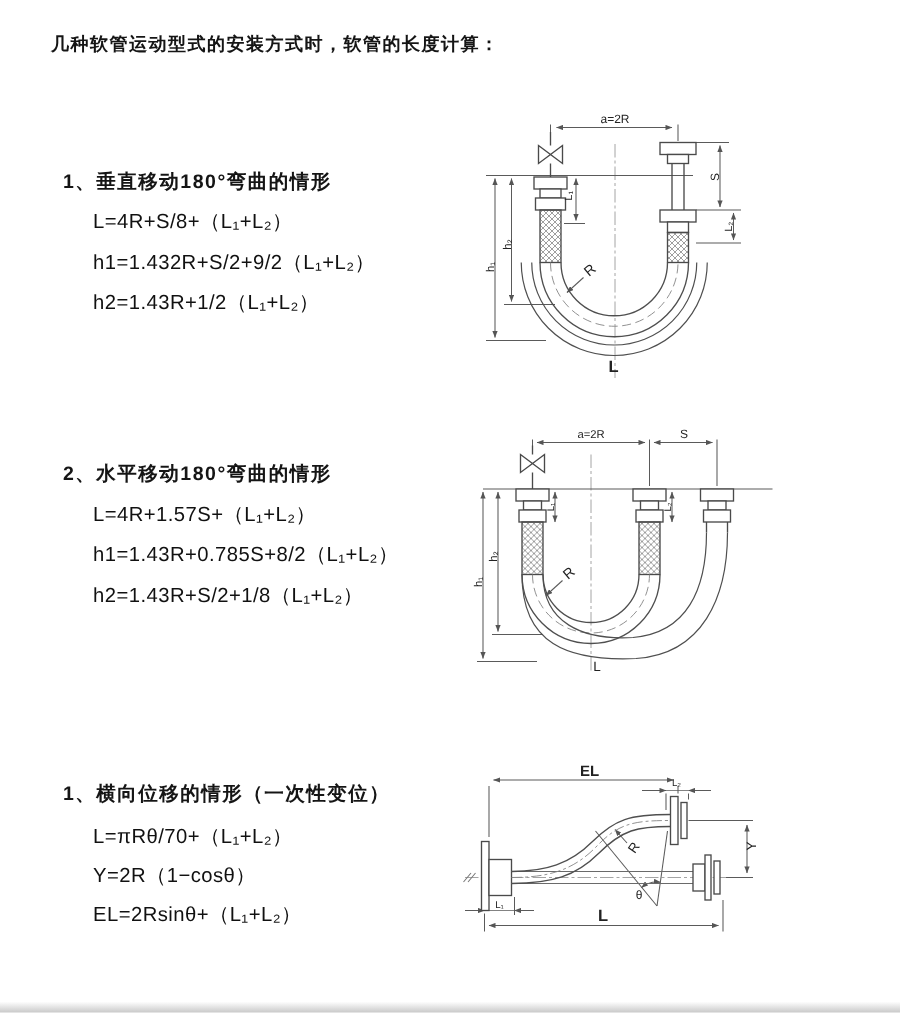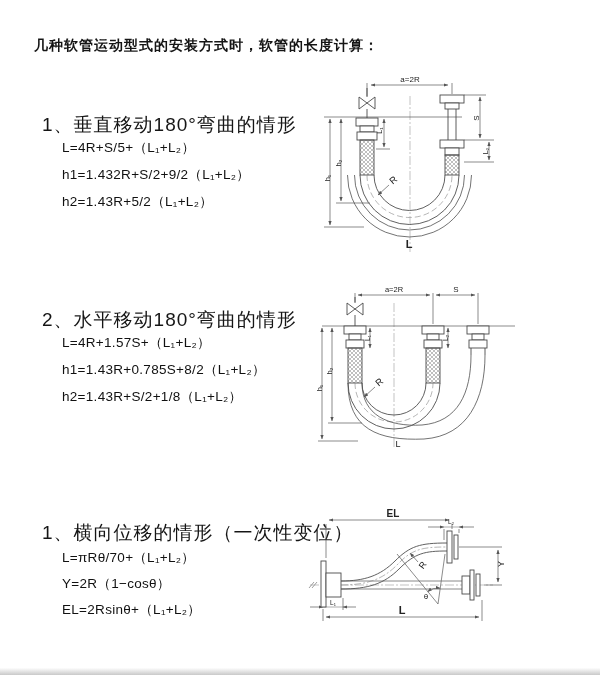--- a/index.html
+++ b/index.html
@@ -3,37 +3,37 @@
 <meta charset="utf-8">
 <style>
   html,body{margin:0;padding:0;}
   body{
     width:600px;height:675px;position:relative;overflow:hidden;
     background:#ffffff;
     font-family:"Liberation Sans","DejaVu Sans",sans-serif;
     color:#1a1a1a;
   }
   .abs{position:absolute;white-space:nowrap;}
-  .title{font-size:14px;font-weight:600;letter-spacing:1px;color:#151515;margin-top:16px;}
-  .sec-heading{font-size:19px;font-weight:400;letter-spacing:1px;color:#151515;}
+  .title{font-size:12px;font-weight:600;letter-spacing:1px;color:#151515;}
+  .sec-heading{font-size:13px;font-weight:700;letter-spacing:1px;color:#151515;}
   .formula{font-size:13.5px;font-weight:500;color:#111;letter-spacing:.3px;}
   svg{position:absolute;overflow:visible;}
   svg text{font-family:"Liberation Sans","DejaVu Sans",sans-serif;fill:#222;}
   .scan-edge{position:absolute;left:0;bottom:0;width:600px;height:7px;
     background:linear-gradient(#fdfdfd,#c9c9c9);}
 </style>
 </head>
 <body>
 
 <div class="abs title" style="left:34px;top:21px">几种软管运动型式的安装方式时，软管的长度计算：</div>
 
 <div class="abs sec-heading" style="left:42px;top:112px">1、垂直移动180°弯曲的情形</div>
-<div class="abs formula" style="left:62px;top:139px">L=4R+S/5+（L₁+L₂）</div>
+<div class="abs formula" style="left:62px;top:139px">L=4R+S/8+（L₁+L₂）</div>
 <div class="abs formula" style="left:62px;top:166px">h1=1.432R+S/2+9/2（L₁+L₂）</div>
-<div class="abs formula" style="left:62px;top:193px">h2=1.43R+5/2（L₁+L₂）</div>
+<div class="abs formula" style="left:62px;top:193px">h2=1.43R+1/2（L₁+L₂）</div>
 
 <div class="abs sec-heading" style="left:42px;top:307px">2、水平移动180°弯曲的情形</div>
 <div class="abs formula" style="left:62px;top:334px">L=4R+1.57S+（L₁+L₂）</div>
 <div class="abs formula" style="left:62px;top:361px">h1=1.43R+0.785S+8/2（L₁+L₂）</div>
 <div class="abs formula" style="left:62px;top:388px">h2=1.43R+S/2+1/8（L₁+L₂）</div>
 
 <div class="abs sec-heading" style="left:42px;top:520px">1、横向位移的情形（一次性变位）</div>
 <div class="abs formula" style="left:62px;top:549px">L=πRθ/70+（L₁+L₂）</div>
 <div class="abs formula" style="left:62px;top:575px">Y=2R（1−cosθ）</div>
 <div class="abs formula" style="left:62px;top:601px">EL=2Rsinθ+（L₁+L₂）</div>

